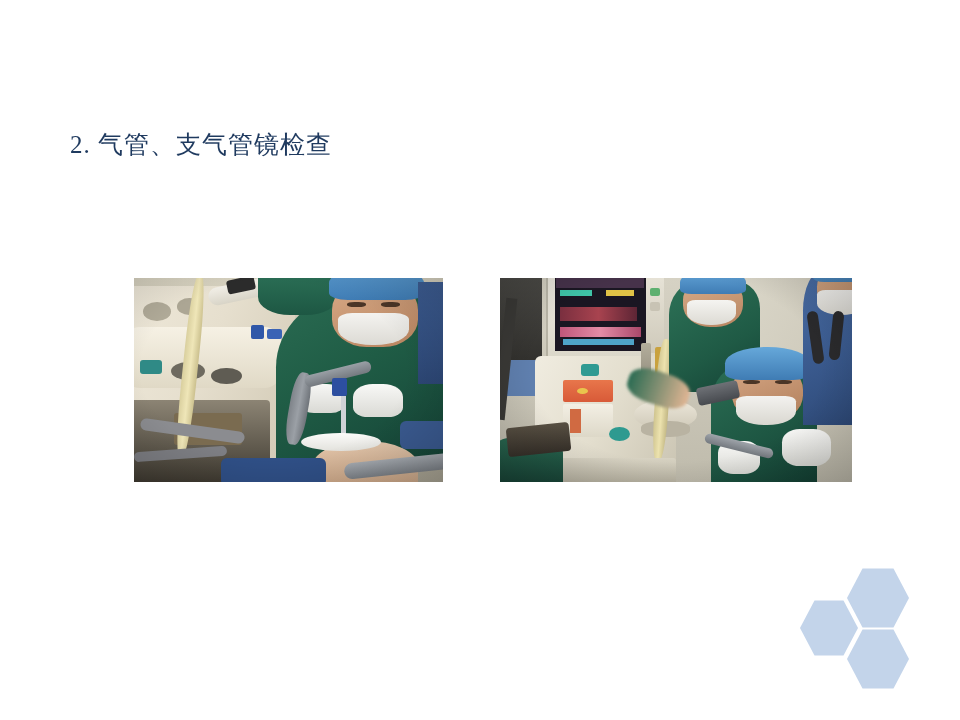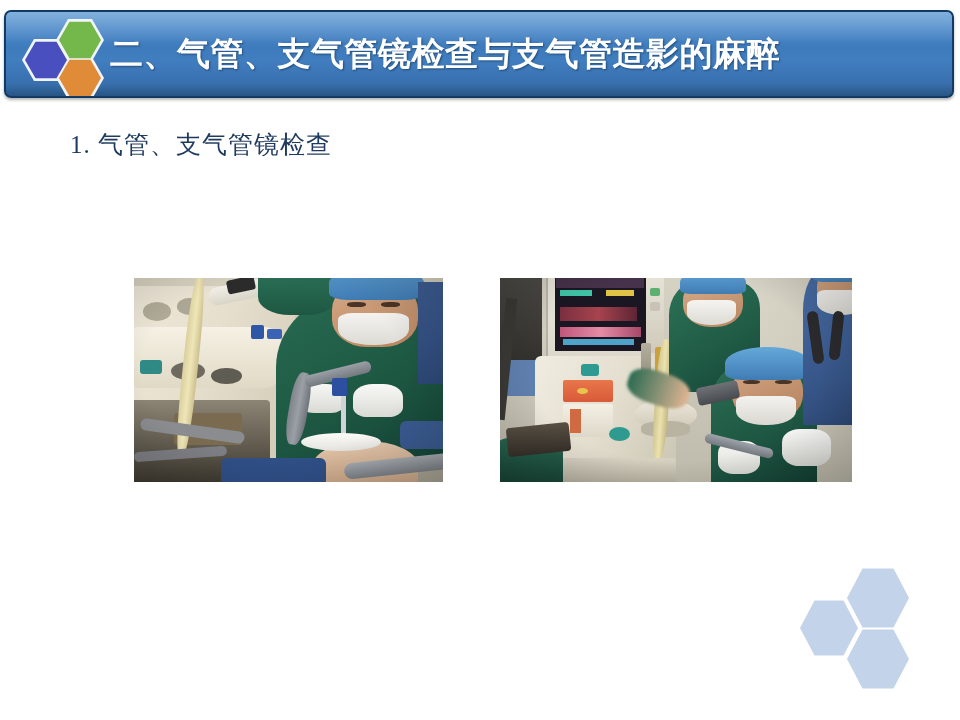--- a/index.html
+++ b/index.html
@@ -155,39 +155,22 @@
     position: absolute;
     background: #c3d4ea;
     clip-path: polygon(25% 1%, 75% 1%, 100% 50%, 75% 99%, 25% 99%, 0% 50%);
   }
 </style>
 </head>
 <body>
 
 <div id="slide">
 
-  <div id="header-bar">
-    <div id="header-gloss"></div>
-    <div id="header-bottom-shade"></div>
-
-    <div id="header-logo">
-
-      <div class="hex-outline" style="left:2px; top:20px; width:48px; height:44px;"></div>
-      <div class="hex-outline" style="left:36px; top:0px; width:48px; height:44px;"></div>
-      <div class="hex-outline" style="left:36px; top:38px; width:48px; height:44px;"></div>
-
-      <div class="hex" style="left:5px; top:23px; width:42px; height:38px; background:#4a4fc0;"></div>
-      <div class="hex" style="left:39px; top:3px; width:42px; height:38px; background:#74b84c;"></div>
-      <div class="hex" style="left:39px; top:41px; width:42px; height:38px; background:#e08b38;"></div>
-    </div>
-
-    <div id="header-title">二、气管、支气管镜检查与支气管造影的麻醉</div>
-  </div>
-
-  <div id="subtitle">1. 气管、支气管镜检查</div>
+
+  <div id="subtitle">2. 气管、支气管镜检查</div>
 
   <div id="photo-left">
     <div class="photo-inner">
 
       <div class="ph" style="left:0;top:0;width:100%;height:100%;
            background:linear-gradient(160deg,#cdc7b4 0%,#c2bda9 40%,#a9a494 100%);"></div>
 
       <div class="ph" style="left:0;top:0;width:100%;height:38%;
            background:linear-gradient(to bottom,#d7d2c0,#c7c2ae);"></div>
 

